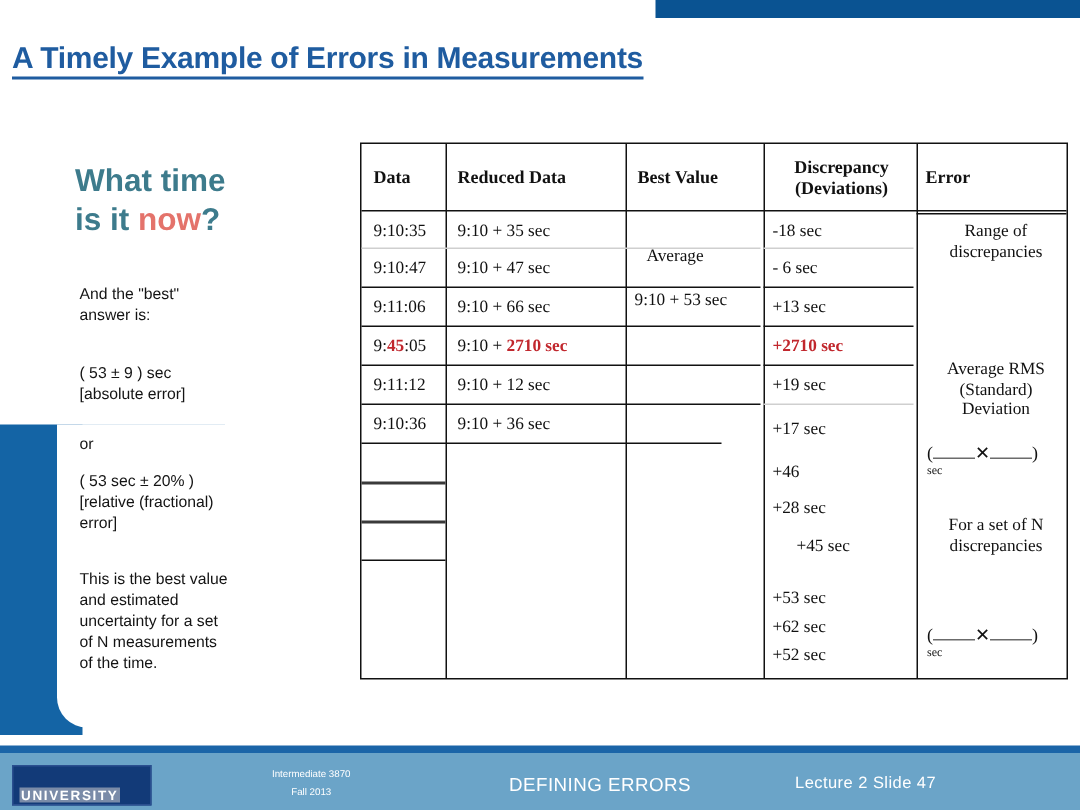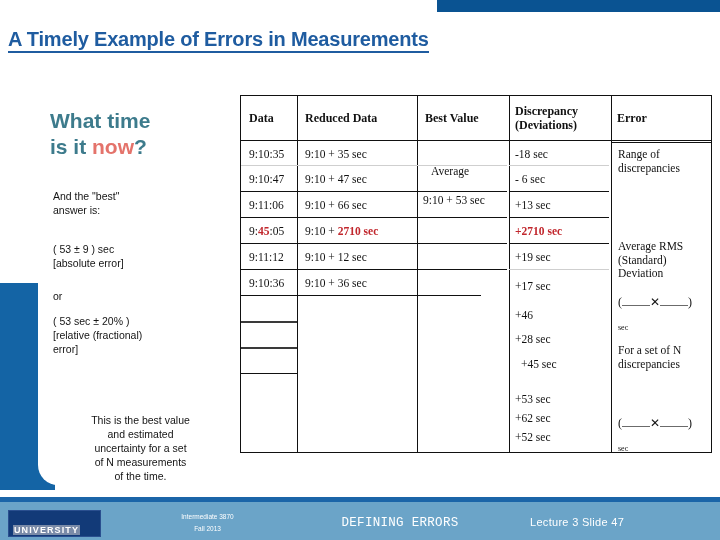--- a/index.html
+++ b/index.html
@@ -49,40 +49,40 @@
   .lead .accent{color:#e4736b;}
 
   .body-txt{
     position:absolute;left:53px;width:175px;
     font-size:10.5px;line-height:1.33;color:#141414;
   }
   .b1{top:190px;}
   .b2{top:243px;}
   .b3{top:290px;}
   .b4{top:315px;}
-  .b5{top:414px;text-align:center;}
+  .b5{top:380px;}
 
   
   .tbl{
     position:absolute;left:240px;top:95px;width:472px;height:358px;
     border:1.6px solid #111;box-sizing:border-box;
     font-family:"Liberation Serif", serif;
   }
   .tbl .vline{position:absolute;top:0;bottom:0;width:1.4px;background:#111;}
   .tbl .hline{position:absolute;left:0;right:0;height:1.2px;background:#111;}
   .tbl .hline.light{height:1px;background:#cfcfcf;}
   .tbl .hline.dark{height:1.8px;background:#3a3a3a;}
 
-  .cell{position:absolute;font-size:11.5px;color:#111;line-height:1.18;}
+  .cell{position:absolute;font-size:11.5px;color:#111;line-height:1.18;text-align:center;}
   .hdr{font-weight:700;font-size:12px;}
   .red{color:#c1272d;font-weight:bold;}
 
   .formula{position:absolute;font-size:12px;color:#111;line-height:1.1;}
   .formula .ln{display:inline-block;border-bottom:1px solid #6b6b6b;height:10px;}
-  .formula .sec{display:block;font-size:8px;margin-top:15px;}
+  .formula .sec{display:block;font-size:8px;margin-top:1px;}
 
   
   .footwrap{position:absolute;left:0;bottom:0;width:720px;height:43px;}
   .foot-top{position:absolute;left:0;top:0;width:720px;height:5px;background:#1b65a8;}
   .foot{
     position:absolute;left:0;top:5px;width:720px;height:38px;
     background:#6ba4c8;
   }
   .logo{
     position:absolute;left:8px;top:8px;width:93px;height:27px;
@@ -96,21 +96,21 @@
   .logo .l2{
     position:absolute;left:4px;top:14px;font-size:9px;font-weight:700;
     color:#ffffff;letter-spacing:1.1px;background:#7a8ba8;padding:0 1px;
   }
   .course{
     position:absolute;left:150px;top:9px;width:115px;text-align:center;
     font-size:6.5px;color:#ffffff;line-height:1.9;
   }
   .deftxt{
     position:absolute;left:300px;top:14px;width:200px;text-align:center;
-    font-size:12.5px;color:#ffffff;letter-spacing:0.3px;font-family:Liberation Mono, monospace;
+    font-size:12.5px;color:#ffffff;letter-spacing:0.3px;
   }
   .lecture{
     position:absolute;left:530px;top:14px;width:170px;
     font-size:11px;color:#ffffff;letter-spacing:0.3px;
   }
 </style>
 </head>
 <body>
 
 <div class="slide">
@@ -194,21 +194,21 @@
     <div class="cell" style="left:182px;top:98px">9:10 + 53 sec</div>
 
     <div class="cell" style="left:274px;top:52px">-18 sec</div>
     <div class="cell" style="left:274px;top:77px">- 6 sec</div>
     <div class="cell" style="left:274px;top:103px">+13 sec</div>
     <div class="cell red" style="left:274px;top:129px">+2710 sec</div>
     <div class="cell" style="left:274px;top:155px">+19 sec</div>
     <div class="cell" style="left:274px;top:184px">+17 sec</div>
     <div class="cell" style="left:274px;top:213px">+46</div>
     <div class="cell" style="left:274px;top:237px">+28 sec</div>
-    <div class="cell" style="left:280px;top:262px">+45 sec</div>
+    <div class="cell" style="left:290px;top:262px">+45 sec</div>
     <div class="cell" style="left:274px;top:297px">+53 sec</div>
     <div class="cell" style="left:274px;top:316px">+62 sec</div>
     <div class="cell" style="left:274px;top:335px">+52 sec</div>
 
     <div class="cell" style="left:377px;top:52px;white-space:pre-line;width:92px">Range of
 discrepancies</div>
     <div class="cell" style="left:377px;top:144px;white-space:pre-line;width:92px">Average RMS
 (Standard)
 Deviation</div>
 
@@ -232,17 +232,17 @@
     <div class="foot">
       <div class="logo">
         <div class="l1">UtahState</div>
         <div class="l2">UNIVERSITY</div>
       </div>
       <div class="course">
         <div>Intermediate 3870</div>
         <div>Fall 2013</div>
       </div>
       <div class="deftxt">DEFINING ERRORS</div>
-      <div class="lecture">Lecture  3   Slide  47</div>
+      <div class="lecture">Lecture  2   Slide  47</div>
     </div>
   </div>
 
 </div>
 
 </body></html>

